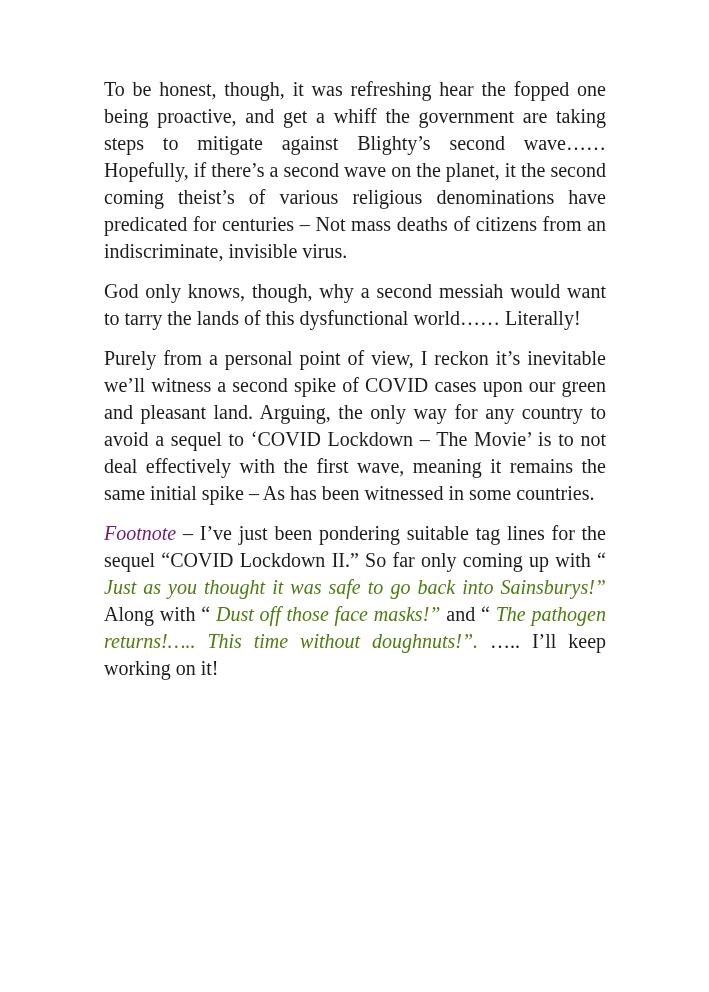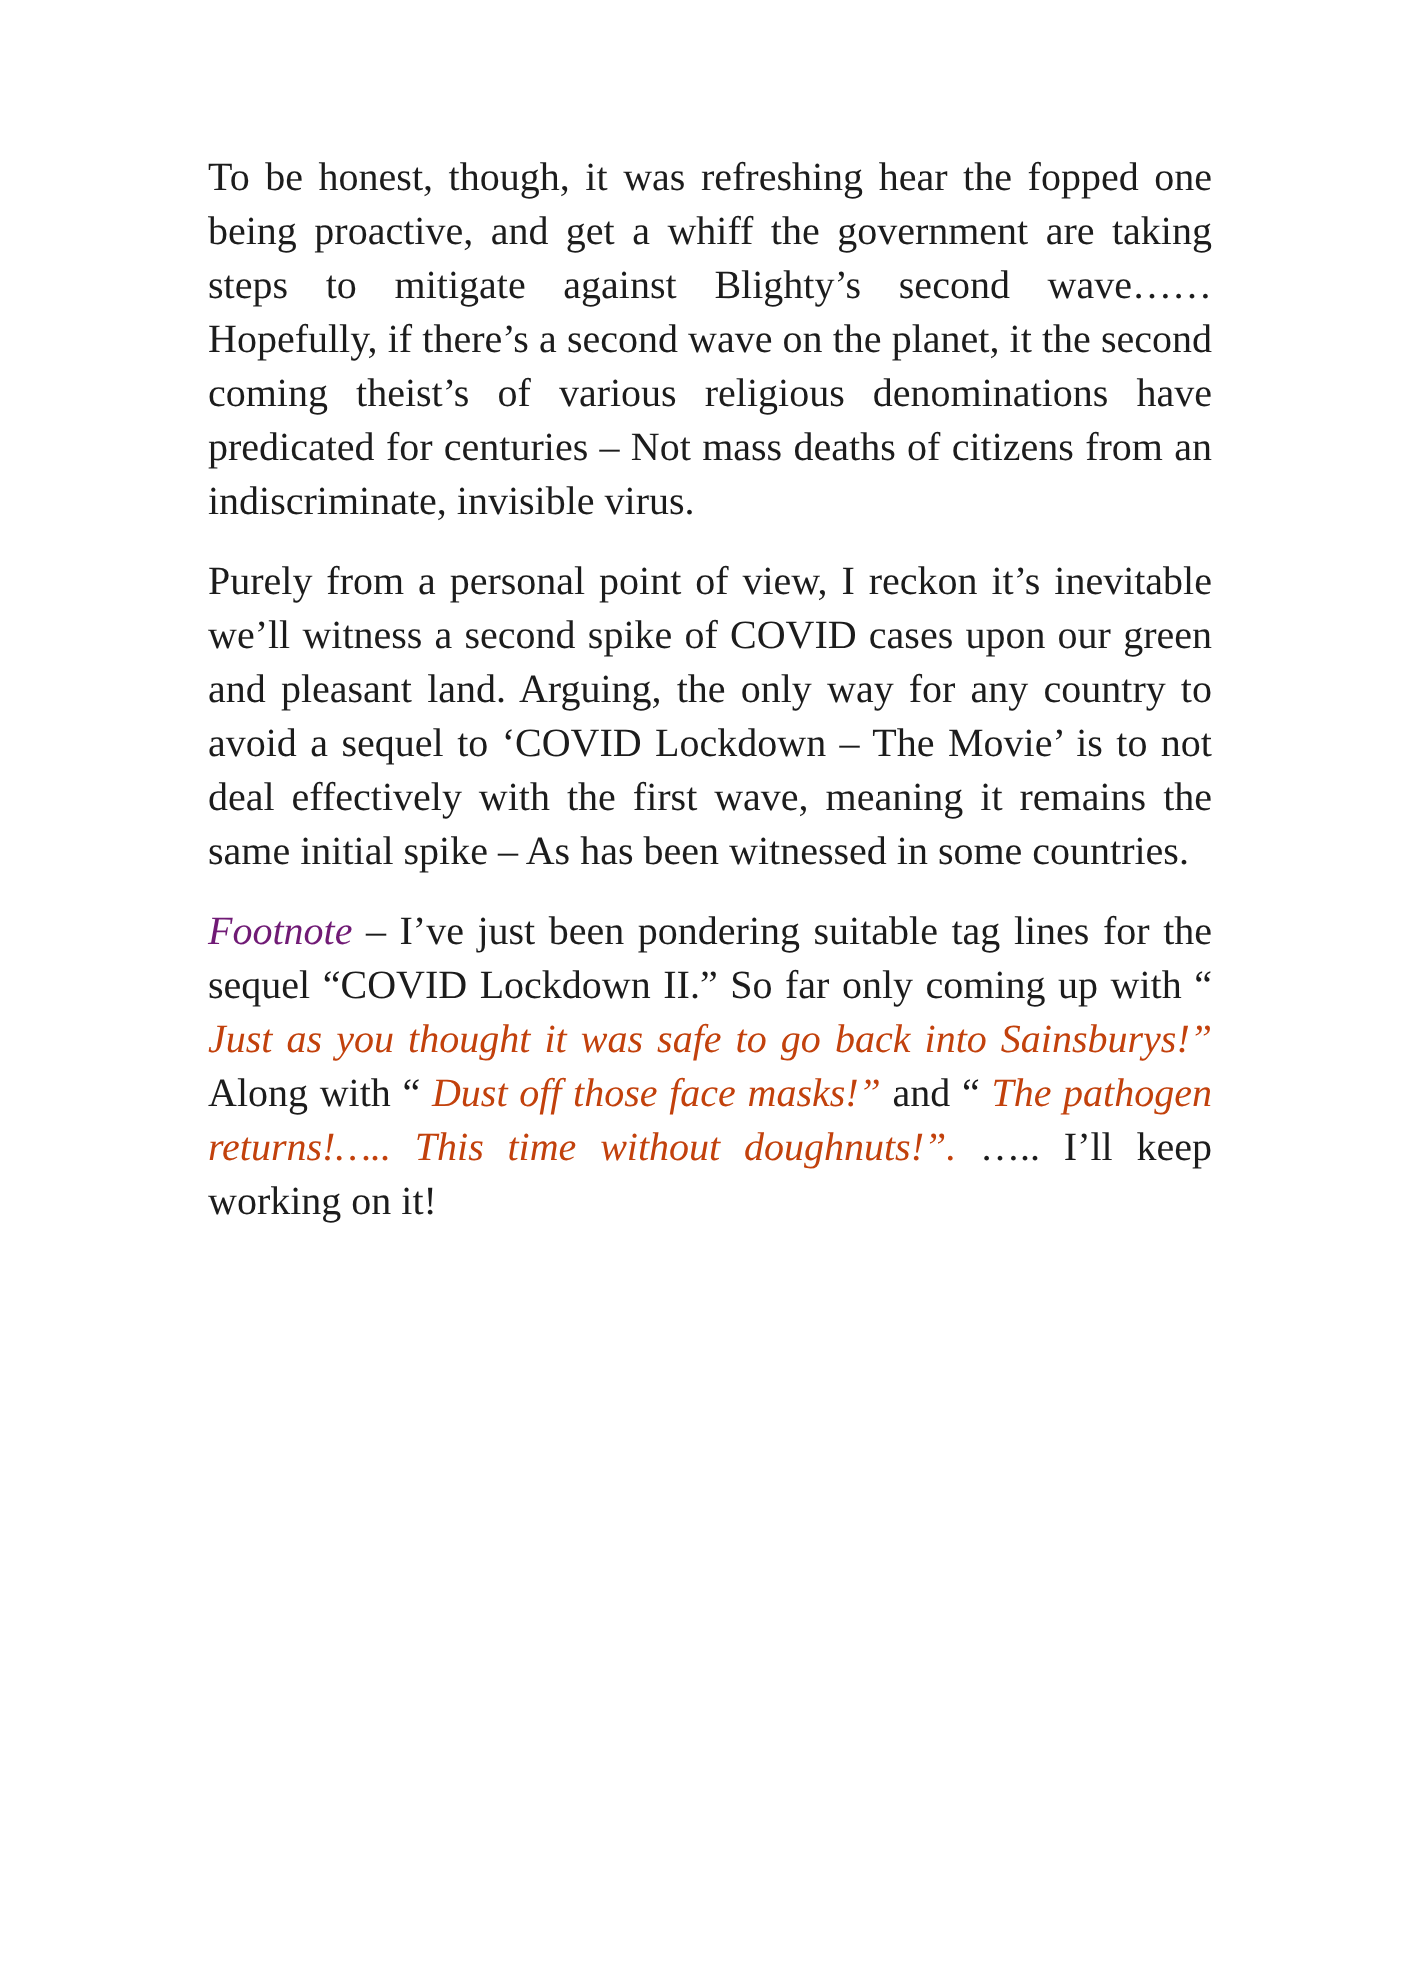--- a/index.html
+++ b/index.html
@@ -32,35 +32,36 @@
   .run-normal {
     font-style: normal;
     color: #1c1c1c;
   }
   .run-italic {
     font-style: italic;
     color: #701a75;
   }
   .run-italic-gray {
     font-style: italic;
-    color: #c2410c;
+    color: #4d7c0f;
   }
   .page-number {
     position: absolute;
     bottom: 36px;
     left: 0;
     width: 100%;
     text-align: center;
     font-size: 13px;
     color: #4a4a4a;
     font-family: "Liberation Serif", serif;
   }
 </style>
 </head>
 <body>
 
 <div class="page">
   <div class="text-block" id="paragraphs">
       <p class="para"><span class="run-normal">To be honest, though, it was refreshing hear the fopped one being proactive, and get a whiff the government are taking steps to mitigate against Blighty’s second wave…… Hopefully, if there’s a second wave on the planet, it the second coming theist’s of various religious denominations have predicated for centuries – Not mass deaths of citizens from an indiscriminate, invisible virus.</span></p>
+      <p class="para"><span class="run-normal">God only knows, though, why a second messiah would want to tarry the lands of this dysfunctional world…… Literally!</span></p>
       <p class="para"><span class="run-normal">Purely from a personal point of view, I reckon it’s inevitable we’ll witness a second spike of COVID cases upon our green and pleasant land. Arguing, the only way for any country to avoid a sequel to ‘COVID Lockdown – The Movie’ is to not deal effectively with the first wave, meaning it remains the same initial spike – As has been witnessed in some countries.</span></p>
       <p class="para"><span class="run-italic">Footnote</span><span class="run-normal"> – I’ve just been pondering suitable tag lines for the sequel “COVID Lockdown II.” So far only coming up with “ </span><span class="run-italic-gray">Just as you thought it was safe to go back into Sainsburys!”</span><span class="run-normal"> Along with “ </span><span class="run-italic-gray">Dust off those face masks!”</span><span class="run-normal"> and “ </span><span class="run-italic-gray">The pathogen returns!….. This time without doughnuts!”.</span><span class="run-normal"> ….. I’ll keep working on it!</span></p>
     </div>
 </div>
 
 </body></html>

